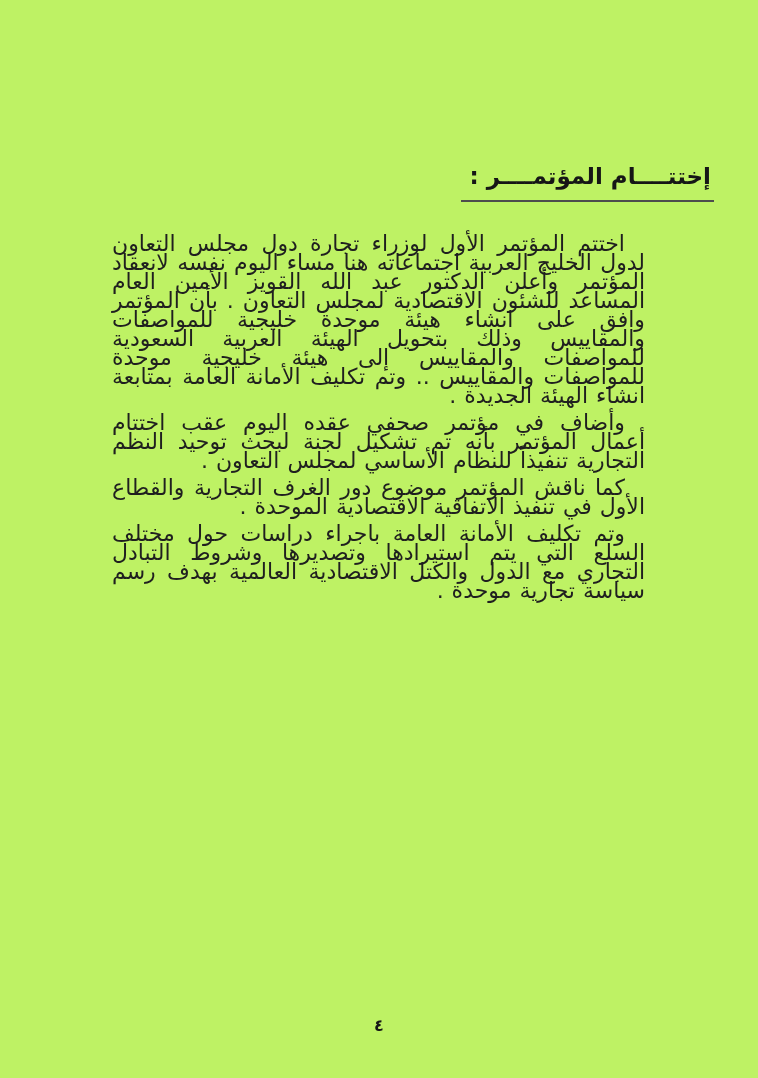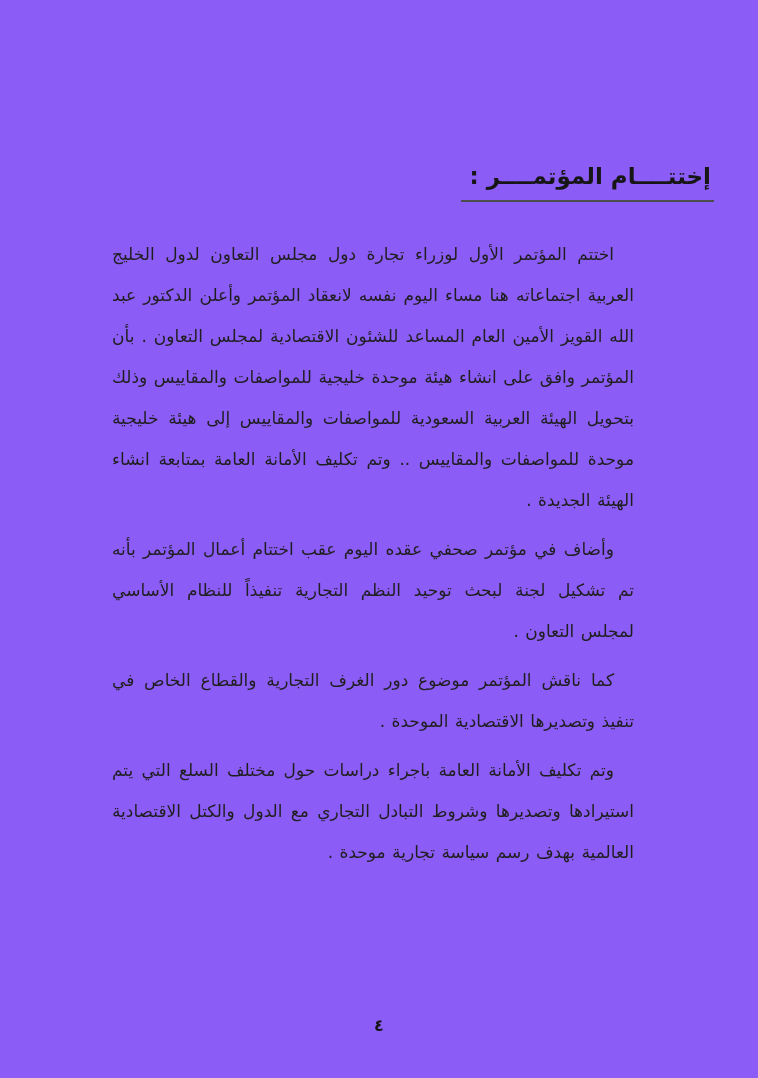--- a/index.html
+++ b/index.html
@@ -4,21 +4,21 @@
 <style>
   html, body {
     margin: 0;
     padding: 0;
     background: #ffffff;
   }
   .page {
     position: relative;
     width: 758px;
     height: 1078px;
-    background: #8b5cf6;
+    background: #bef264;
     font-family: "DejaVu Sans", sans-serif;
     color: #1c1c1c;
     overflow: hidden;
   }
   .doc-title {
     position: absolute;
     top: 163px;
     right: 44px;
     margin: 0;
     direction: rtl;
@@ -32,23 +32,23 @@
     white-space: nowrap;
   }
   .doc-body {
     position: absolute;
     top: 234px;
     right: 112px;
     width: 534px;
     direction: rtl;
   }
   .doc-body p {
-    margin: 0 12px 8px 0;
-    font-size: 17px;
-    line-height: 41px;
+    margin: 0 1px 8px 0;
+    font-size: 22px;
+    line-height: 19px;
     text-align: justify;
     text-indent: 20px;
     color: #1f1f1f;
     word-spacing: 1px;
   }
   .page-number {
     position: absolute;
     top: 1016px;
     left: 0;
     right: 0;
@@ -61,19 +61,19 @@
 </head>
 <body>
 
 <div class="page">
 
   <h1 class="doc-title">إختتــــام المؤتمــــر :</h1>
 
   <div class="doc-body">
     <p>اختتم المؤتمر الأول لوزراء تجارة دول مجلس التعاون لدول الخليج العربية اجتماعاته هنا مساء اليوم نفسه لانعقاد المؤتمر وأعلن الدكتور عبد الله القويز الأمين العام المساعد للشئون الاقتصادية لمجلس التعاون . بأن المؤتمر وافق على انشاء هيئة موحدة خليجية للمواصفات والمقاييس وذلك بتحويل الهيئة العربية السعودية للمواصفات والمقاييس إلى هيئة خليجية موحدة للمواصفات والمقاييس .. وتم تكليف الأمانة العامة بمتابعة انشاء الهيئة الجديدة .</p>
     <p>وأضاف في مؤتمر صحفي عقده اليوم عقب اختتام أعمال المؤتمر بأنه تم تشكيل لجنة لبحث توحيد النظم التجارية تنفيذاً للنظام الأساسي لمجلس التعاون .</p>
-    <p>كما ناقش المؤتمر موضوع دور الغرف التجارية والقطاع الخاص في تنفيذ وتصديرها الاقتصادية الموحدة .</p>
+    <p>كما ناقش المؤتمر موضوع دور الغرف التجارية والقطاع الأول في تنفيذ الاتفاقية الاقتصادية الموحدة .</p>
     <p>وتم تكليف الأمانة العامة باجراء دراسات حول مختلف السلع التي يتم استيرادها وتصديرها وشروط التبادل التجاري مع الدول والكتل الاقتصادية العالمية بهدف رسم سياسة تجارية موحدة .</p>
   </div>
 
   <div class="page-number">٤</div>
 
 </div>
 
 </body></html>

